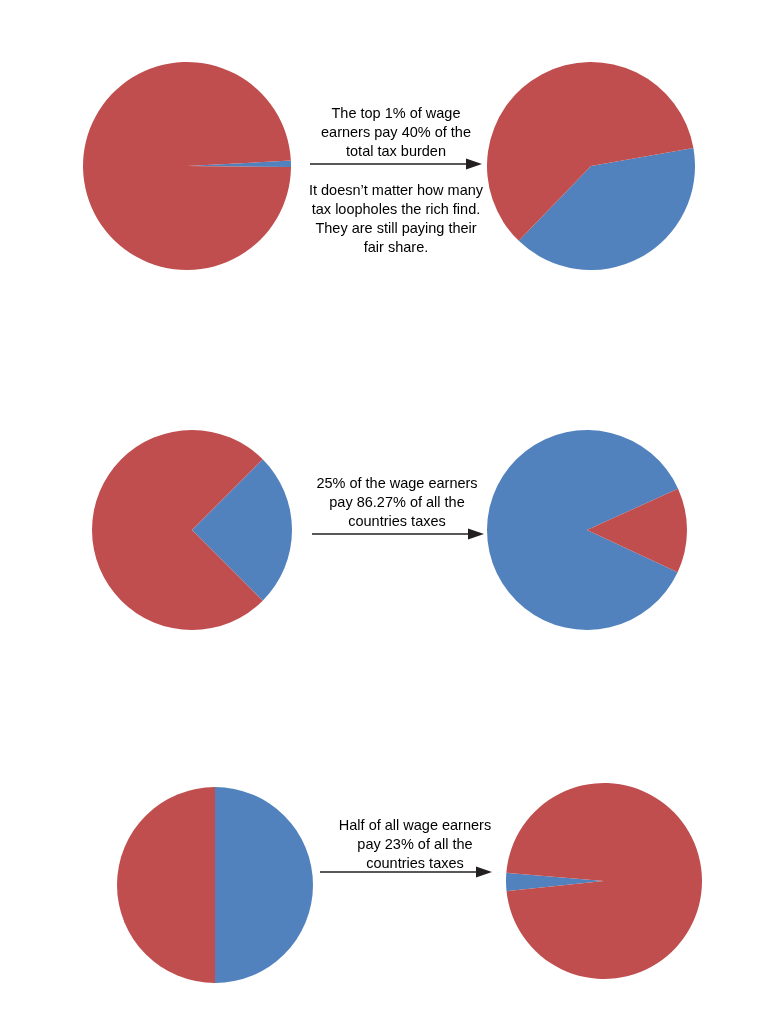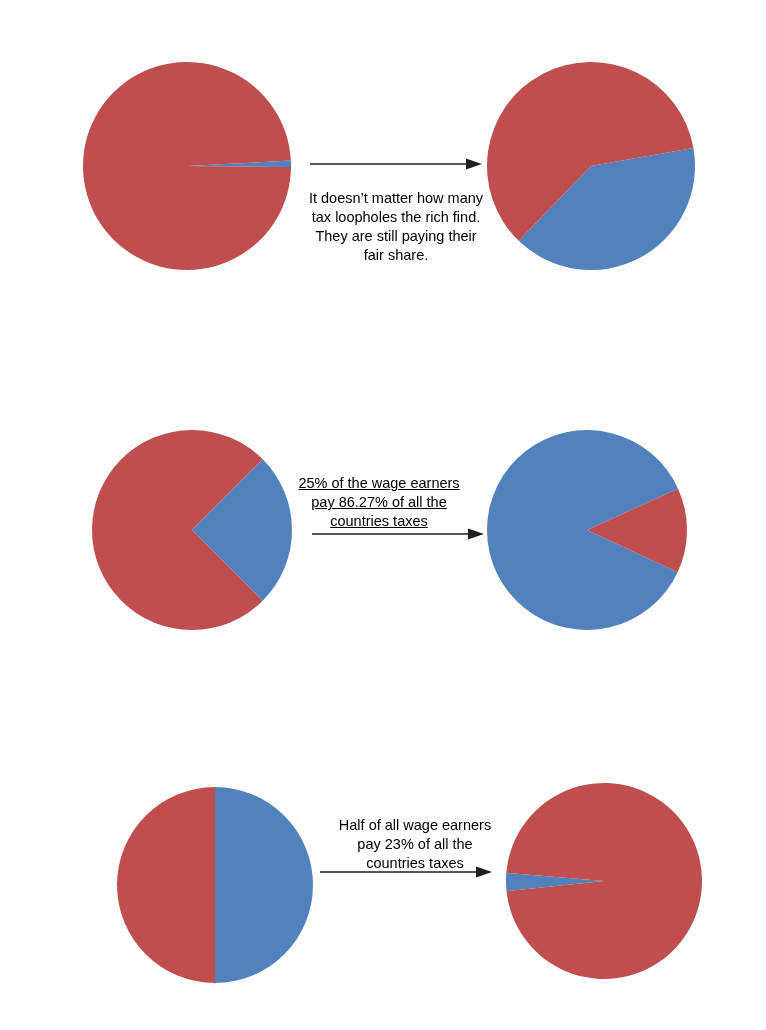--- a/index.html
+++ b/index.html
@@ -51,45 +51,46 @@
 
 <div class="stage">
 
   <div class="pie" id="pie-r1-left" style="left:83px; top:62px;">
       <svg width="208" height="208" viewBox="0 0 208 208">
         <path d="M 104 104 L 207.85747161447568 98.55706055073384 A 104 104 0 0 1 207.99429761401325 105.08906554808956 Z" fill="#5182bd"></path>
         <path d="M 104 104 L 207.99429761401325 105.08906554808956 A 104 104 0 1 1 207.85747161447568 98.55706055073378 Z" fill="#c04e4e"></path>
       </svg>
     </div>
 
+  <div class="caption" id="cap-r1-above" style="left:310px; top:104px; width:172px;">The top 1% of wage earners pay 40% of the total tax burden</div>
 
   <div class="arrow" id="arrow-r1" style="left:310px; top:156px;">
     <svg width="172" height="16" viewBox="0 0 172 16">
       <line x1="0" y1="8" x2="160" y2="8" stroke="#231f20" stroke-width="1.3"></line>
       <polygon points="156,2.5 172,8 156,13.5" fill="#231f20"></polygon>
     </svg>
   </div>
 
-  <div class="caption" id="cap-r1-below" style="left:308px; top:181px; width:176px;margin-top:8px;">It doesn’t matter how many tax loopholes the rich find. They are still paying their fair share.</div>
+  <div class="caption" id="cap-r1-below" style="left:308px; top:181px; width:176px;">It doesn’t matter how many tax loopholes the rich find. They are still paying their fair share.</div>
 
   <div class="pie" id="pie-r1-right" style="left:487px; top:62px;">
       <svg width="208" height="208" viewBox="0 0 208 208">
         <path d="M 104 104 L 206.42000631326965 85.94058952263924 A 104 104 0 0 1 31.755529472264314 178.81133923521975 Z" fill="#5182bd"></path>
         <path d="M 104 104 L 31.755529472264314 178.81133923521975 A 104 104 0 1 1 206.42000631326962 85.94058952263914 Z" fill="#c04e4e"></path>
       </svg>
     </div>
 
   <div class="pie" id="pie-r2-left" style="left:92px; top:430px;">
       <svg width="200" height="200" viewBox="0 0 200 200">
         <path d="M 100 100 L 170.71067811865476 29.28932188134526 A 100 100 0 0 1 170.71067811865476 170.71067811865476 Z" fill="#5182bd"></path>
         <path d="M 100 100 L 170.71067811865476 170.71067811865476 A 100 100 0 1 1 170.71067811865476 29.28932188134523 Z" fill="#c04e4e"></path>
       </svg>
     </div>
 
-  <div class="caption" id="cap-r2-above" style="left:292px; top:474px; width:174px;text-decoration:underline;">25% of the wage earners pay 86.27% of all the countries taxes</div>
+  <div class="caption" id="cap-r2-above" style="left:310px; top:474px; width:174px;">25% of the wage earners pay 86.27% of all the countries taxes</div>
 
   <div class="arrow" id="arrow-r2" style="left:312px; top:526px;">
     <svg width="172" height="16" viewBox="0 0 172 16">
       <line x1="0" y1="8" x2="160" y2="8" stroke="#231f20" stroke-width="1.3"></line>
       <polygon points="156,2.5 172,8 156,13.5" fill="#231f20"></polygon>
     </svg>
   </div>
 
   <div class="pie" id="pie-r2-right" style="left:487px; top:430px;">
       <svg width="200" height="200" viewBox="0 0 200 200">

